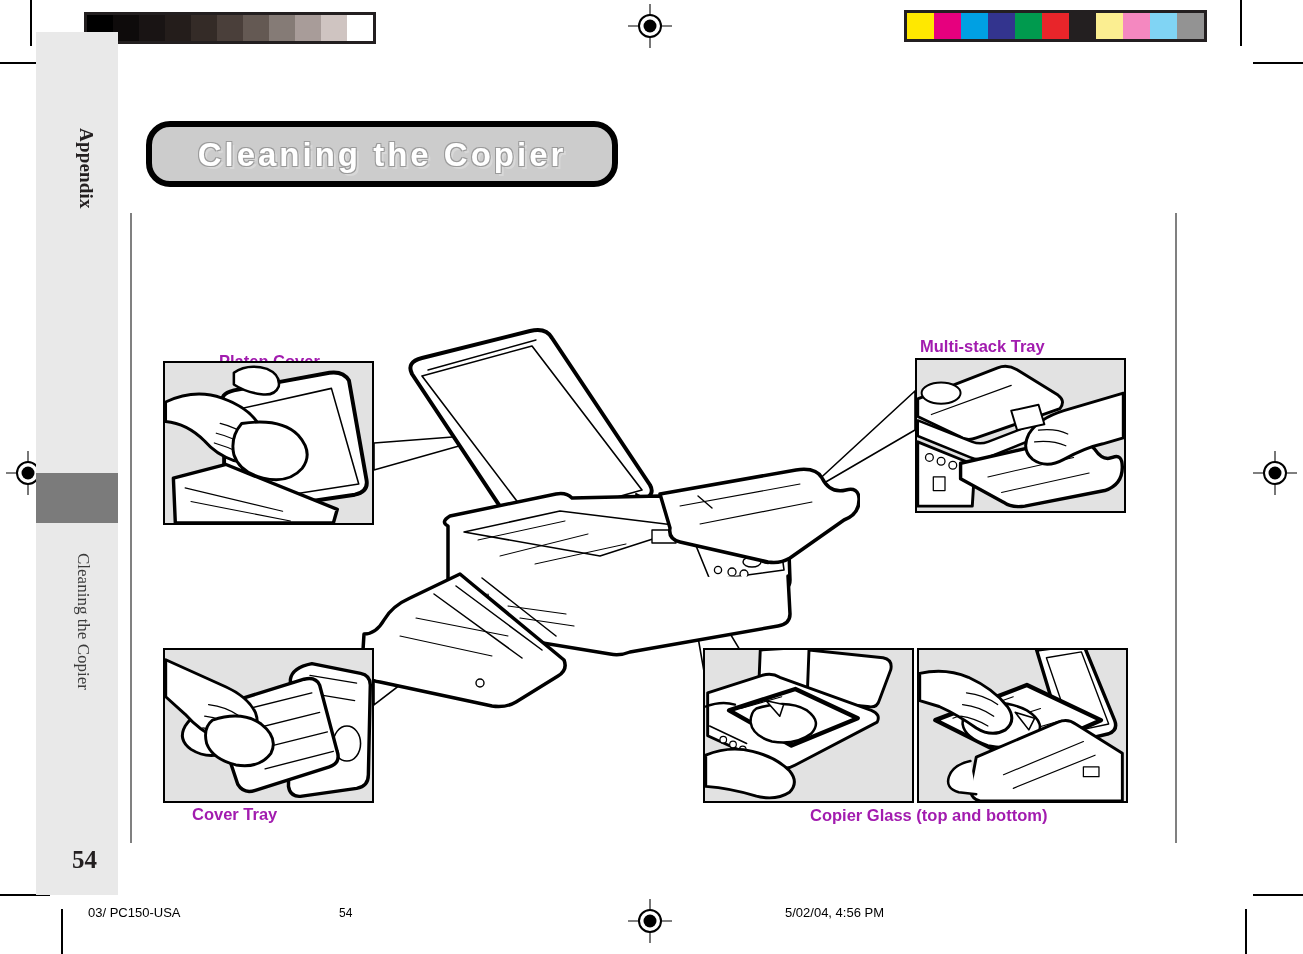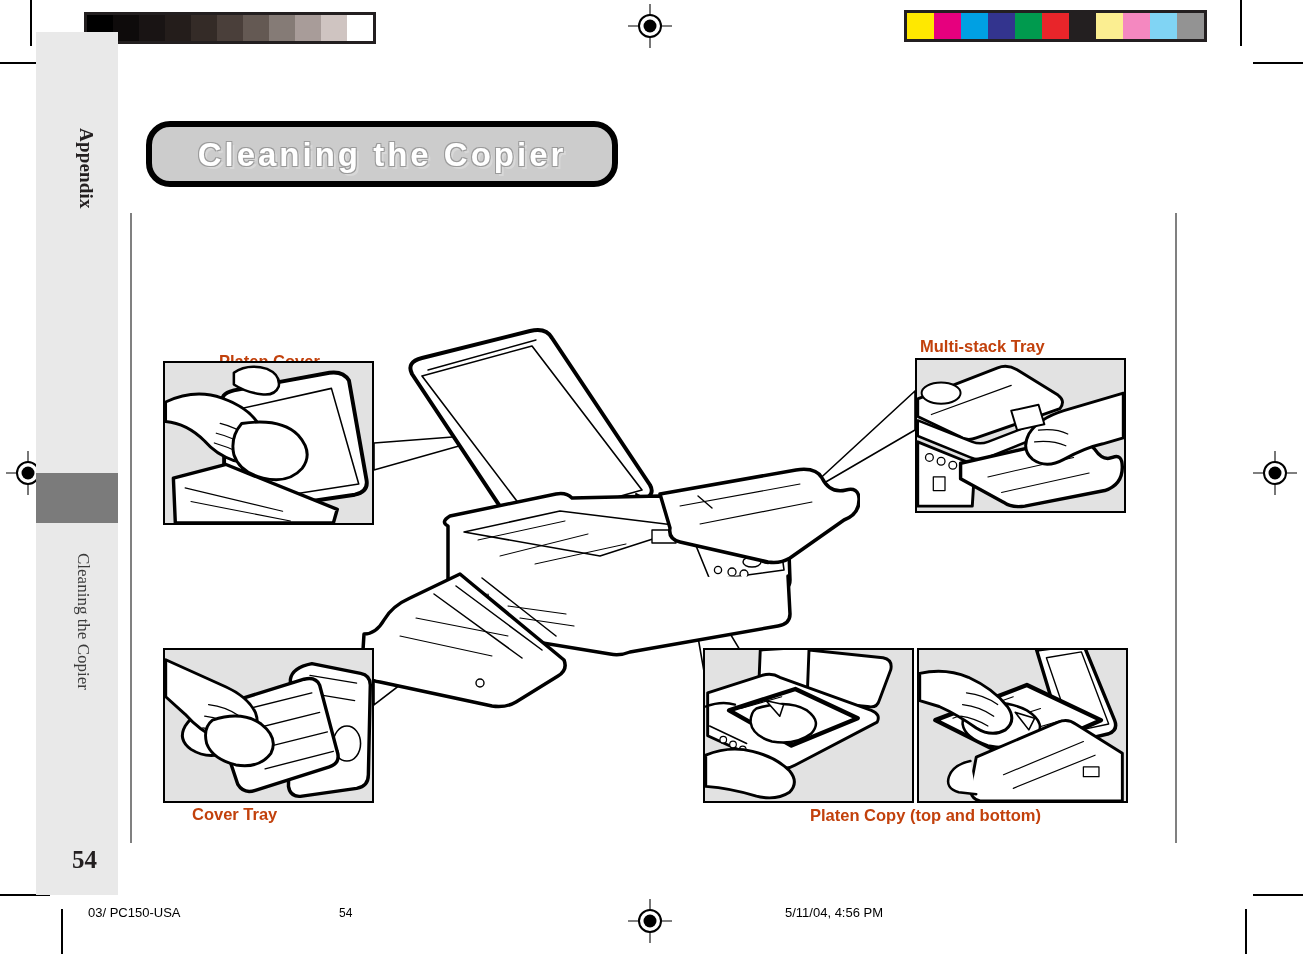--- a/index.html
+++ b/index.html
@@ -38,21 +38,21 @@
      background:#cccccc;border:6px solid #000;border-radius:24px;box-sizing:border-box;}
   #title-text{position:absolute;left:0;right:0;top:9px;text-align:center;
      font-family:"Liberation Sans",sans-serif;font-weight:bold;font-size:33px;letter-spacing:3px;
      color:#ffffff;
      text-shadow:-1px -1px 0 #9b9b9b,1px -1px 0 #9b9b9b,-1px 1px 0 #9b9b9b,1px 1px 0 #9b9b9b,
                  3px 3px 0 #d8d8d8;}
 
   
   .panel{position:absolute;background:#e2e2e2;border:2px solid #000;box-sizing:border-box;overflow:hidden;}
   .panel svg{display:block;width:100%;height:100%;}
-  .callout-label{position:absolute;font-weight:bold;font-size:16.5px;color:#c2410c;white-space:nowrap;}
+  .callout-label{position:absolute;font-weight:bold;font-size:16.5px;color:#a21caf;white-space:nowrap;}
 
   #panel-platen-cover{left:163px;top:361px;width:211px;height:164px;}
   #label-platen-cover{left:219px;top:352px;}
   #panel-multistack{left:915px;top:358px;width:211px;height:155px;}
   #label-multistack{left:920px;top:337px;}
   #panel-copy-tray{left:163px;top:648px;width:211px;height:155px;}
   #label-copy-tray{left:192px;top:805px;}
   #panel-glass-top{left:703px;top:648px;width:211px;height:155px;}
   #panel-glass-bottom{left:917px;top:648px;width:211px;height:155px;}
   #label-glass{left:810px;top:806px;}
@@ -356,19 +356,19 @@
         <path d="M52 114 Q34 118 30 130 Q26 142 40 146 L58 148" stroke-width="2.6"></path>
 
         <path d="M0 24 Q26 18 50 28 Q76 40 90 58 Q100 72 88 82 Q74 90 58 80
                  Q38 66 20 58 L0 52 Z" stroke-width="3"></path>
         <path d="M48 44 Q66 46 80 56" stroke-width="1.3"></path>
         <path d="M44 56 Q62 58 76 68" stroke-width="1.3"></path>
         <path d="M42 68 Q56 70 70 78" stroke-width="1.3"></path>
       </g>
     </svg>
   </div>
-  <div class="callout-label" id="label-glass">Platen Copy (top and bottom)</div>
+  <div class="callout-label" id="label-glass">Copier Glass (top and bottom)</div>
 
   <div class="footer-text" id="footer-doc">03/ PC150-USA</div>
   <div class="footer-text" id="footer-page">54</div>
-  <div class="footer-text" id="footer-date">5/11/04, 4:56 PM</div>
+  <div class="footer-text" id="footer-date">5/02/04, 4:56 PM</div>
 
 </div>
 
 </body></html>

